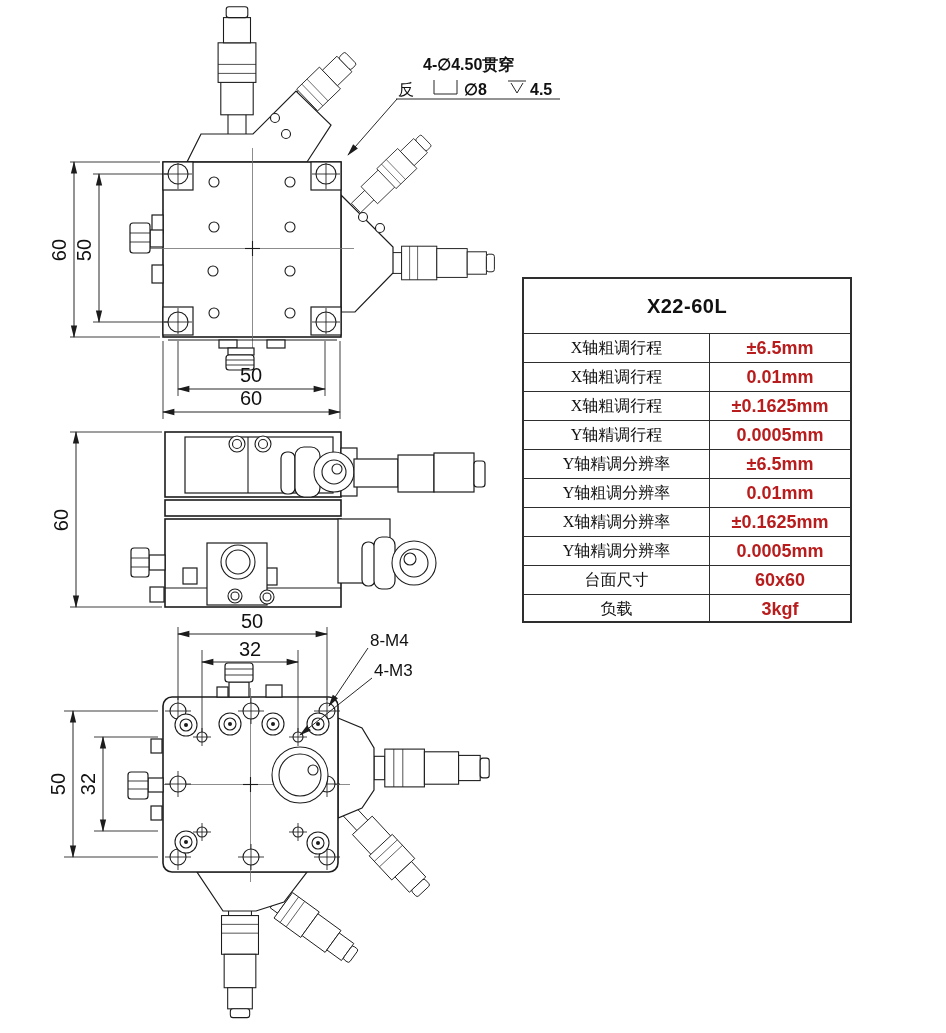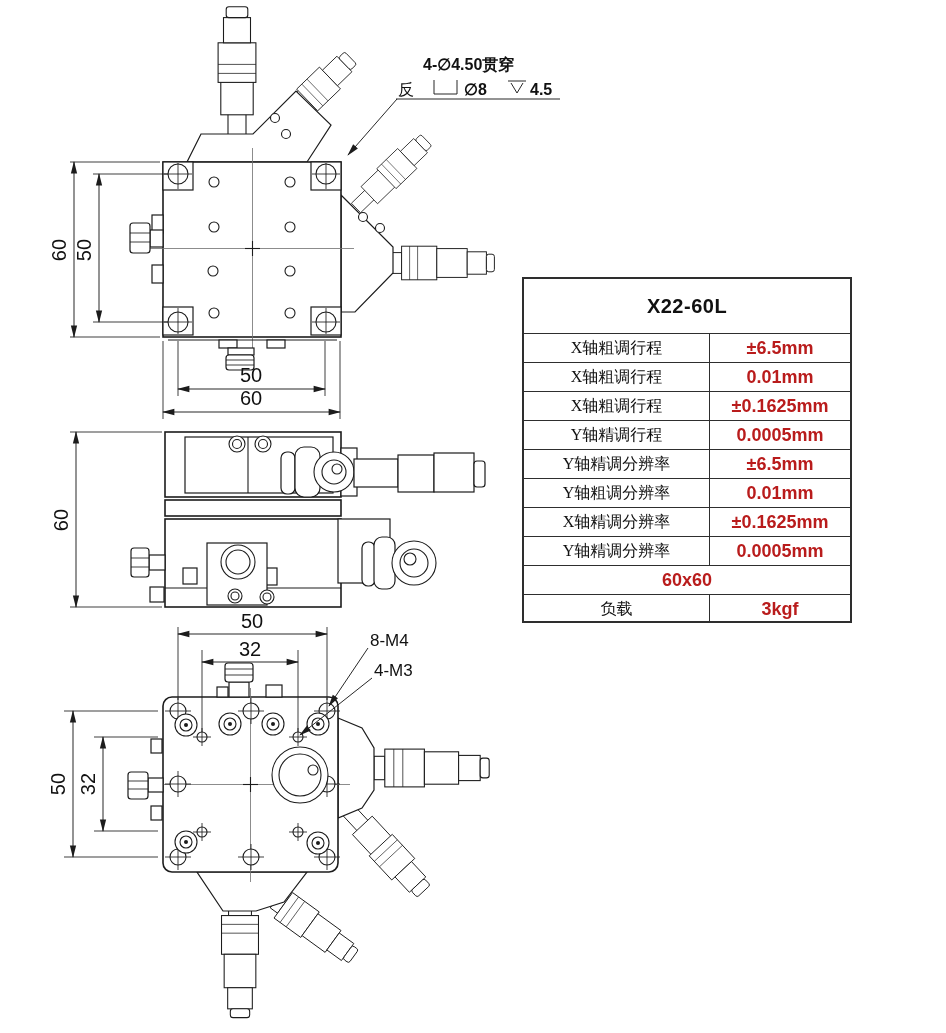--- a/index.html
+++ b/index.html
@@ -447,20 +447,21 @@
       </div>
   <div class="trow">
         <div class="tl">X轴精调分辨率</div>
         <div class="tv">±0.1625mm</div>
       </div>
   <div class="trow">
         <div class="tl">Y轴精调分辨率</div>
         <div class="tv">0.0005mm</div>
       </div>
   <div class="trow">
+        <div class="tl">台面尺寸</div>
         <div class="tv">60x60</div>
       </div>
   <div class="trow">
         <div class="tl">负载</div>
         <div class="tv">3kgf</div>
       </div>
 </div>
 
 </div>
 

